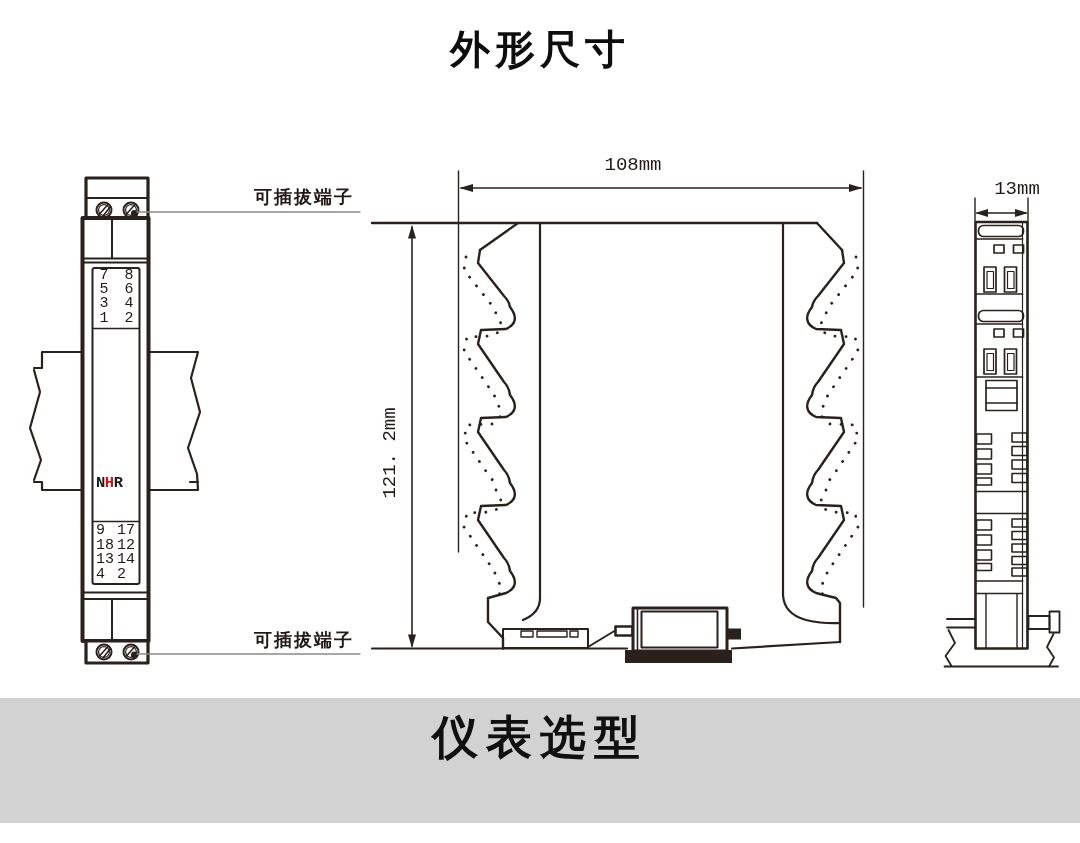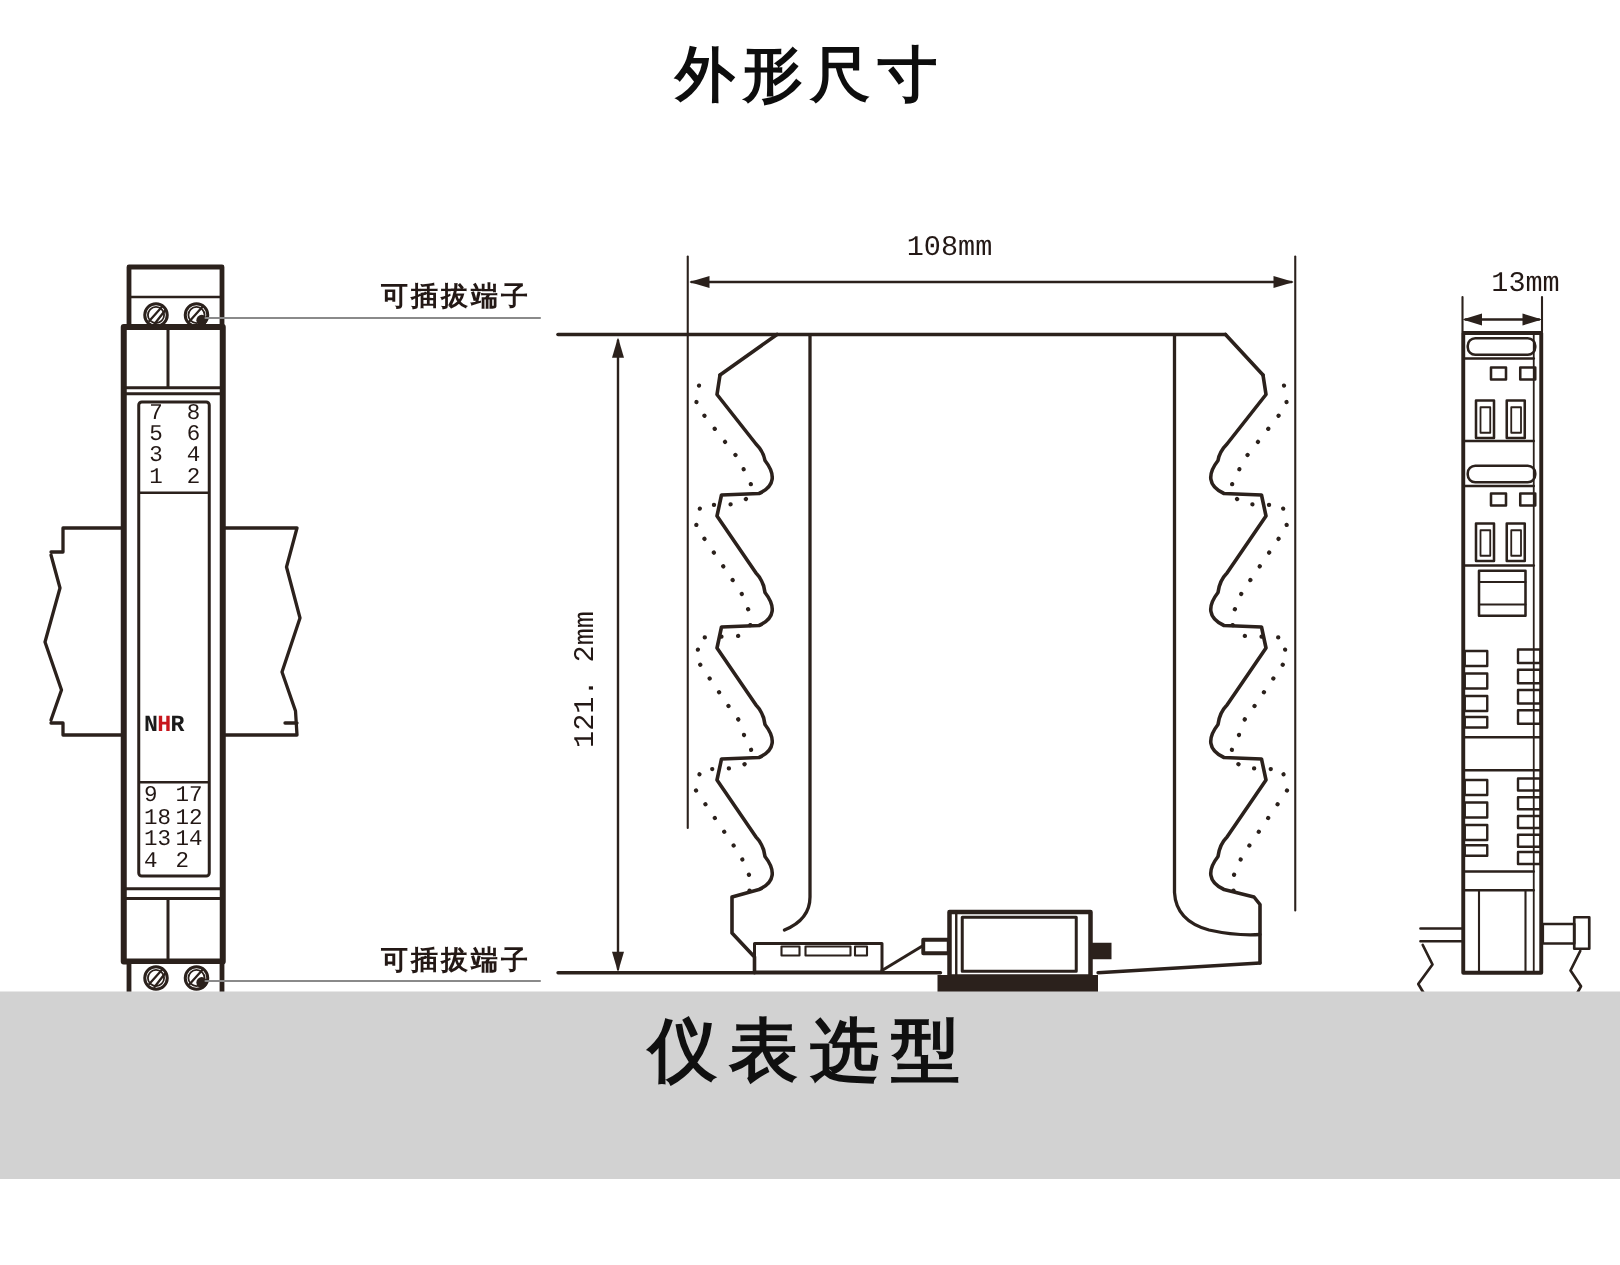--- a/index.html
+++ b/index.html
@@ -31,21 +31,21 @@
     font-size:15px;font-weight:500;line-height:14.2px;
   }
   .term-grid.upper{left:95px;top:269px;grid-template-columns:18px 18px;column-gap:7px;justify-items:center;}
   .term-grid.lower{left:96px;top:524px;grid-template-columns:20px 20px;column-gap:1px;justify-items:start;line-height:14.5px;}
   .logo{
     left:96px;top:474px;width:46px;text-align:left;
     font-size:15.5px;font-weight:800;letter-spacing:-0.5px;color:#1b1b1b;white-space:nowrap;
   }
   .logo .red{color:#c8161d;}
   .footer{
-    left:0;top:661px;width:1080px;height:125px;background:#d2d2d2;
+    left:0;top:698px;width:1080px;height:125px;background:#d2d2d2;
     display:flex;flex-direction:column;align-items:center;justify-content:flex-start;
   }
   .footer-heading{margin-top:17px;font-size:46px;font-weight:700;letter-spacing:8px;color:#101010;line-height:1.15;}
   .footer-sub{font-size:23px;font-weight:400;color:#3f3f3f;letter-spacing:0.5px;margin-top:1px;}
 </style>
 </head>
 <body>
 
 <div class="page">
 

